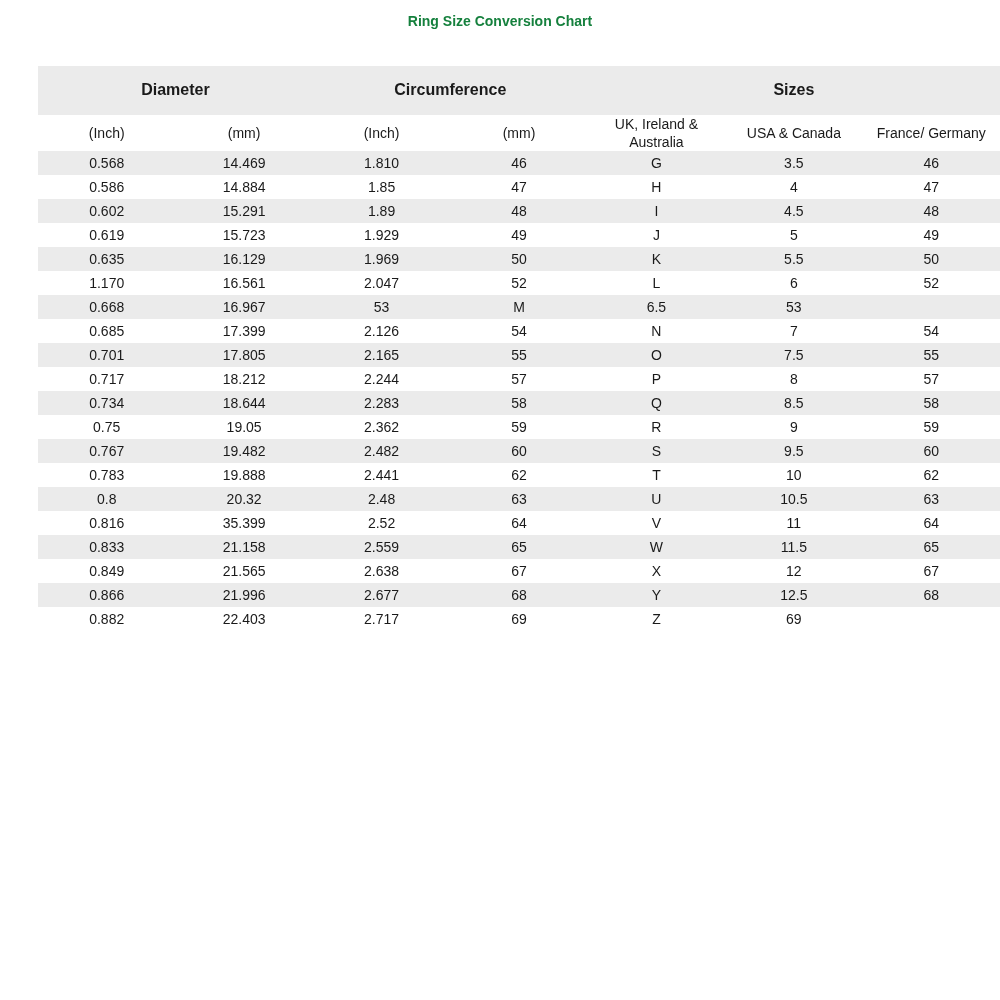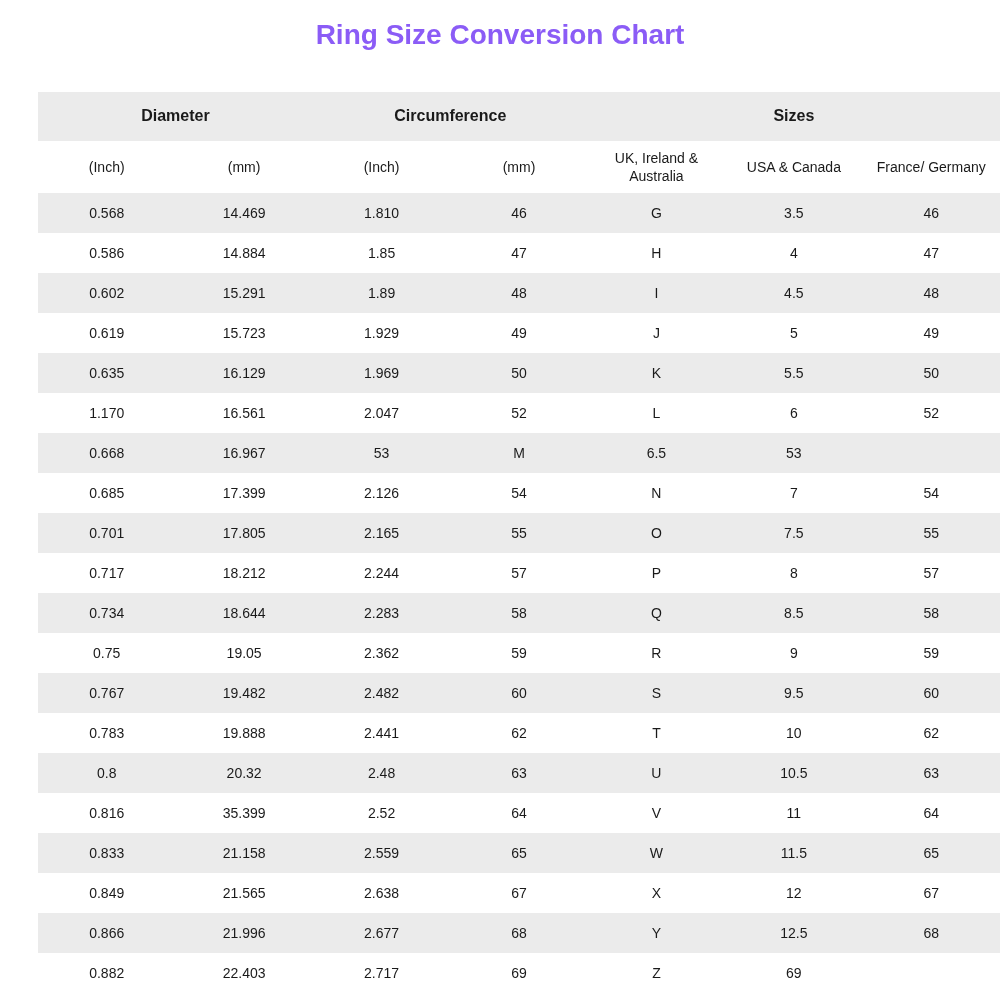--- a/index.html
+++ b/index.html
@@ -11,29 +11,29 @@
   *{box-sizing:border-box;margin:0;padding:0;}
   html,body{width:1000px;background:var(--bg);}
   body{
     font-family:"Liberation Sans","DejaVu Sans",sans-serif;
     color:var(--text);
     width:1000px;
     height:1000px;
     overflow:hidden;
   }
   .page-title{
-    margin-top:22px;
+    margin-top:8px;
     text-align:center;
-    font-size:28px;
+    font-size:14px;
     line-height:26px;
     font-weight:bold;
-    color:#8b5cf6;
+    color:#15803d;
   }
   .table{
-    margin-top:44px;
+    margin-top:32px;
     width:1000px;
     padding-left:38px;
   }
   .grid{
     display:grid;
     grid-template-columns:repeat(7,1fr);
   }
   .cell{
     display:flex;
     align-items:center;
@@ -46,28 +46,28 @@
     height:49px;
     background:var(--row-shaded);
   }
   .group-row .cell{
     font-weight:bold;
     font-size:16px;
   }
   .span2{grid-column:span 2;}
   .span3{grid-column:span 3;}
   .subheader-row{
-    height:52px;
+    height:36px;
     background:var(--row-plain);
   }
   .subheader-row .cell{
     font-size:14px;
   }
   .data-row{
-    height:40px;
+    height:24px;
   }
   .data-row .cell{
     font-size:14px;
   }
   .shaded{background:var(--row-shaded);}
   .plain{background:var(--row-plain);}
 </style>
 </head>
 <body>
 

